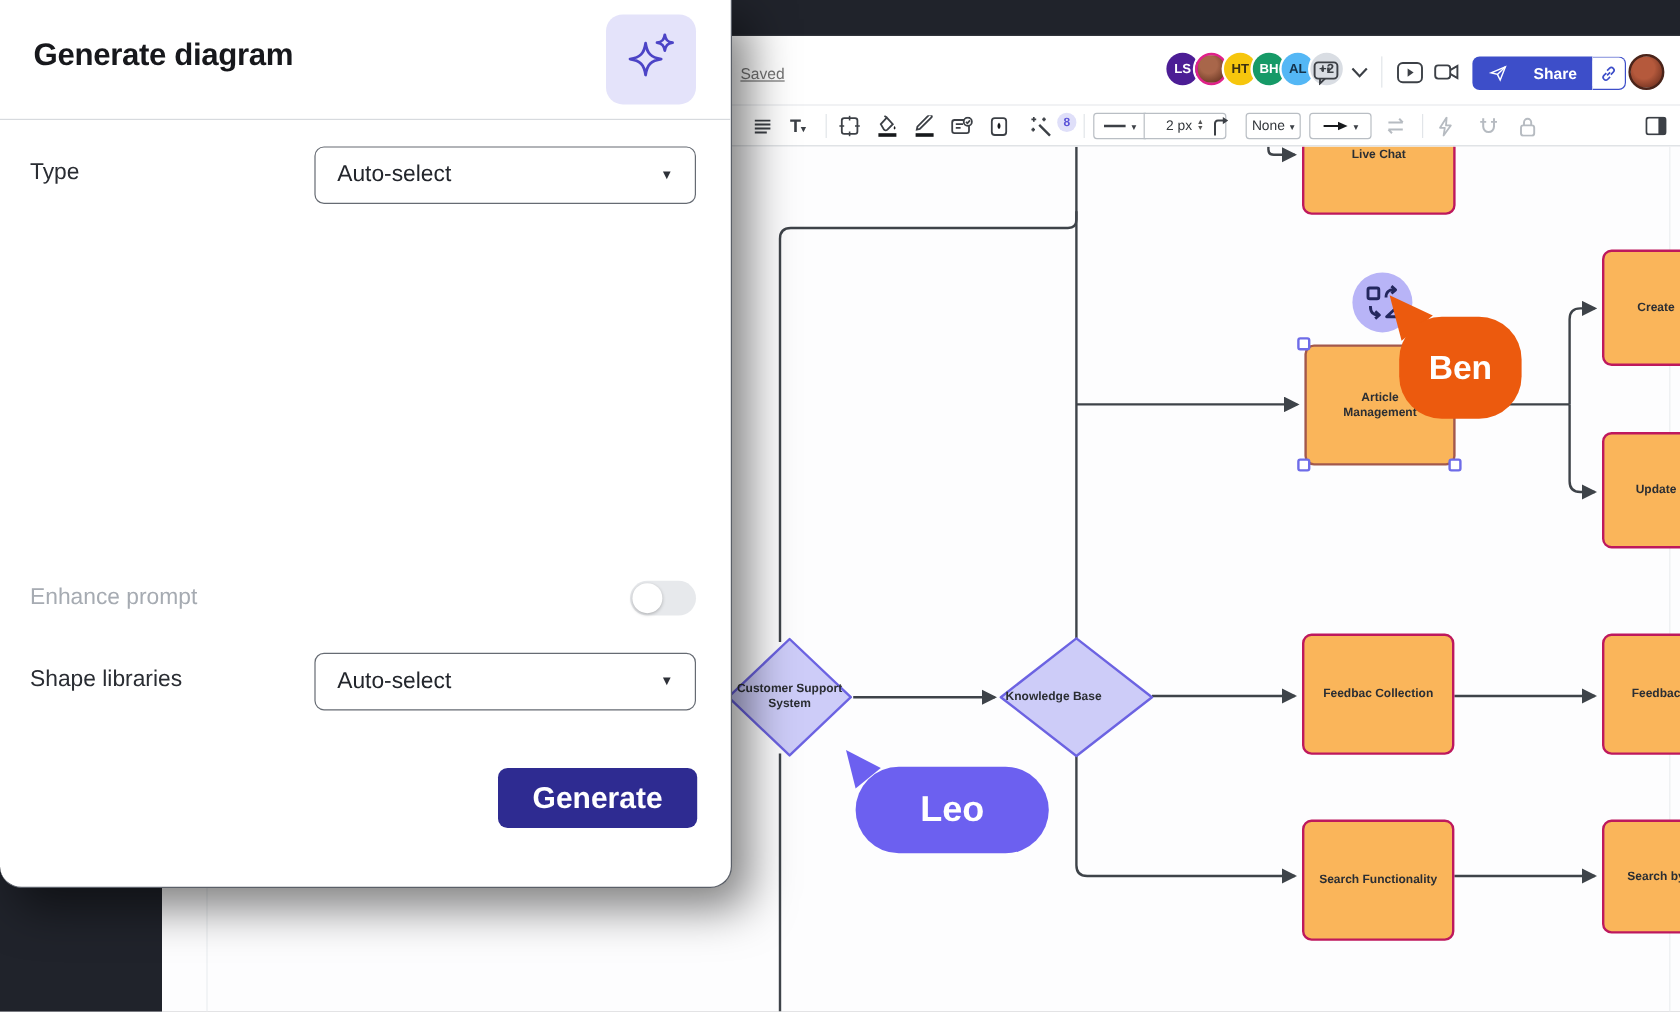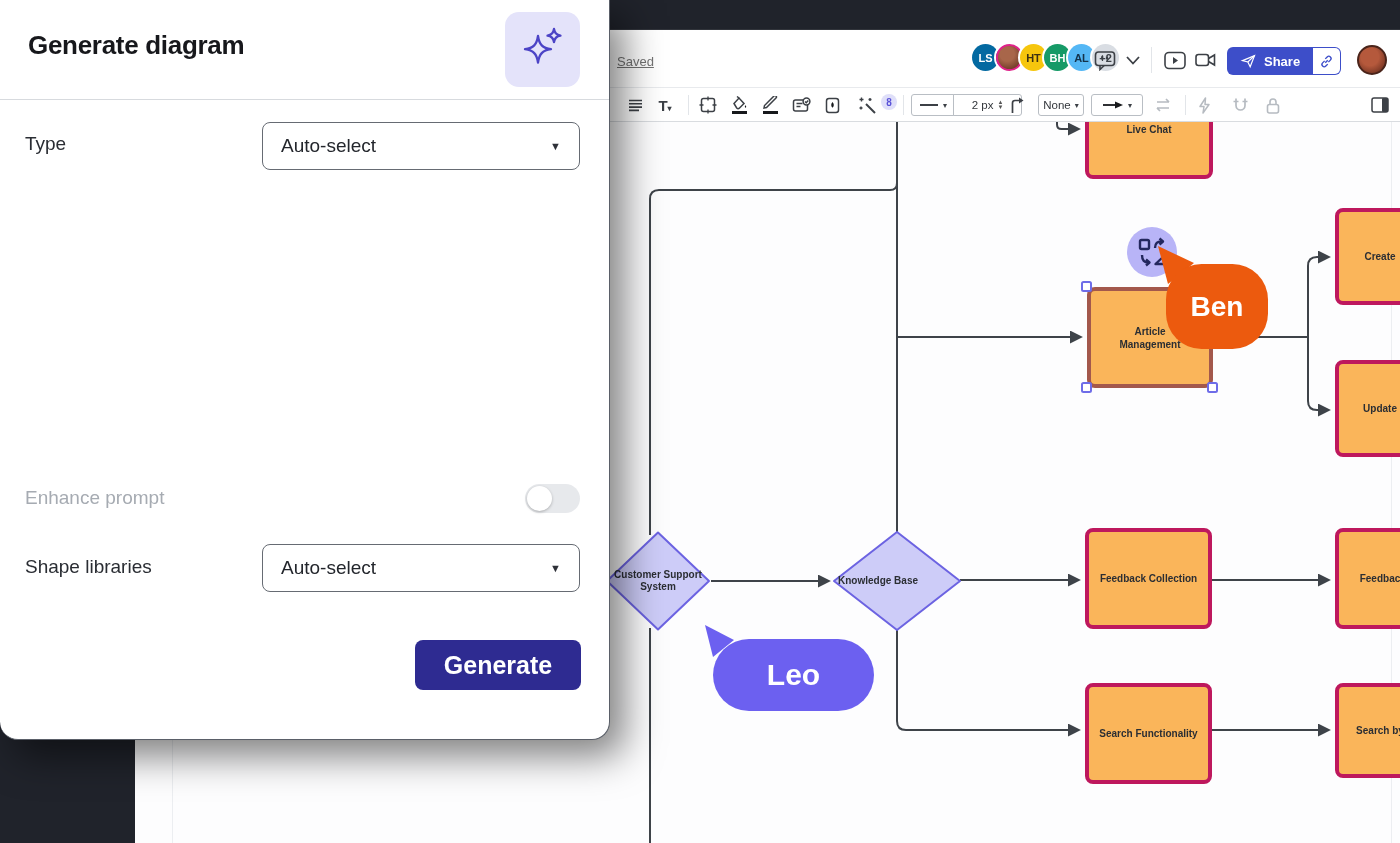--- a/index.html
+++ b/index.html
@@ -19,21 +19,21 @@
   
   .saved { position:absolute; left:482px; top:24px; font-size:13px; color:#737373; text-decoration:underline; }
   .avatar-stack { position:absolute; left:793px; top:14px; display:flex; }
   .av { width:27px; height:27px; border-radius:50%; display:flex; align-items:center; justify-content:center;
     font-size:11px; font-weight:bold; margin-left:-3px; box-shadow:0 0 0 2px #fff; }
   .av.photo { border:2px solid; background:radial-gradient(circle at 40% 35%, #a8664a 0 35%, #6e3a26 80%); }
   .tb-ic { position:absolute; top:20px; width:24px; height:20px; display:flex; align-items:center; justify-content:center; }
   .vdiv { position:absolute; top:17px; width:1px; height:26px; background:#E2E5E9; }
   .share-btn { position:absolute; left:1092px; top:17px; height:28px; display:flex; z-index:11; }
   .share-main { background:#3D4EC9; color:#fff; border-radius:6px 0 0 6px; display:flex; align-items:center;
-    padding:0 13px; font-size:13px; font-weight:bold; gap:7px; }
+    padding:0 13px; font-size:13px; font-weight:bold; gap:21px; }
   .share-link { width:28px; background:#fff; border:1.5px solid #3D4EC9; border-left:none;
     border-radius:0 6px 6px 0; display:flex; align-items:center; justify-content:center; }
   .profile-av { position:absolute; left:1222px; top:15px; width:30px; height:30px; border-radius:50%;
     background:radial-gradient(circle at 42% 38%, #b5593c 0 40%, #6f3120 85%); border:2px solid #4a241a; }
 
   
   .tbtn { position:absolute; top:4px; width:26px; height:26px; display:flex; flex-direction:column;
     align-items:center; justify-content:center; }
   .tsep { position:absolute; top:7px; width:1px; height:20px; background:#E2E5E9; }
   .tbox { position:absolute; top:6px; height:22px; border:1px solid #B9BEC4; background:#fff;
@@ -41,21 +41,21 @@
   .t-text { font-size:15px; font-weight:bold; color:#3C4046; }
   .underbar { width:15px; height:3.5px; background:#17191C; margin-top:1px; }
   .wand-badge { position:absolute; left:746px; top:6px; width:16px; height:16px; border-radius:50%;
     background:#DFDFF9; color:#5A52D8; font-size:10px; font-weight:bold; display:flex; align-items:center; justify-content:center;}
   .caret { font-size:8px; color:#3C4046; }
 
   
   .guide { position:absolute; top:0; bottom:0; width:1px; background:#ECEEF1; }
   svg.flow, svg.overlay { position:absolute; left:0; top:0; }
   svg.flow { z-index:2; } svg.overlay { z-index:29; pointer-events:none; }
-  .node { position:absolute; background:#FAB55A; border:4px solid #be185d; border-radius:8px; z-index:3;
+  .node { position:absolute; background:#FAB55A; border:2px solid #be185d; border-radius:8px; z-index:3;
     display:flex; align-items:center; justify-content:center; text-align:center;
     font-size:10px; font-weight:bold; color:#2B2E33; line-height:13px; }
   .node.selected { border-color:#A3584C; }
   .handle { position:absolute; width:11px; height:11px; background:#fff; border:2px solid #6E6CE8;
     border-radius:2.5px; z-index:6; }
   .diamond-label { position:absolute; z-index:3; display:flex; align-items:center; justify-content:center;
     text-align:center; font-size:10px; font-weight:bold; color:#2B2E33; line-height:12px; pointer-events:none; }
   .badge { position:absolute; border-radius:50%; z-index:28; display:flex; align-items:center; justify-content:center; }
   .cursor-bubble { position:absolute; z-index:30; display:flex; align-items:center; justify-content:center;
     color:#fff; font-weight:bold; }
@@ -84,21 +84,21 @@
     border-radius:8px; display:flex; align-items:center; justify-content:center; font-size:25px; font-weight:bold; }
 </style>
 </head>
 <body>
 
 <div class="app-window"></div>
 
 <div class="topbar">
   <span class="saved">Saved</span>
   <div class="avatar-stack" id="avatar-stack">
-      <div class="av" style="background: #0369a1; color: rgb(255, 255, 255); margin-left: 44px;">LS</div>
+      <div class="av" style="background: #4c1d95; color: rgb(255, 255, 255); margin-left: 44px;">LS</div>
       <div class="av photo" style="border-color: rgb(224, 33, 138);"></div>
       <div class="av" style="background: rgb(246, 198, 13); color: rgb(59, 48, 18);">HT</div>
       <div class="av" style="background: rgb(22, 154, 103); color: rgb(255, 255, 255);">BH</div>
       <div class="av" style="background: rgb(84, 183, 245); color: rgb(20, 50, 74);">AL</div>
       <div class="av" style="background: rgb(217, 221, 227); color: rgb(59, 64, 70);">+2</div>
     </div>
 
   <div class="tb-ic" style="left:958px">
     <svg width="22" height="21" viewBox="0 0 22 21" fill="none" stroke="#3C4046" stroke-width="1.6">
       <rect x="1.5" y="2" width="19" height="13.5" rx="3"></rect>
@@ -289,21 +289,21 @@
     <div class="handle" style="left: 1072px; top: 159px;"></div>
     <div class="handle" style="left: 946px; top: 260px;"></div>
     <div class="handle" style="left: 1072px; top: 260px;"></div>
     <div class="node" style="left: 1200px; top: 86px; width: 130px; height: 97px;">
       <span style="transform: translateX(-20px);">Create</span>
     </div>
     <div class="node" style="left: 1200px; top: 238px; width: 130px; height: 97px;">
       <span style="transform: translateX(-20px);">Update</span>
     </div>
     <div class="node" style="left: 950px; top: 406px; width: 127px; height: 101px;">
-      <span>Feedback Collection</span>
+      <span>Feedbac Collection</span>
     </div>
     <div class="node" style="left: 1200px; top: 406px; width: 130px; height: 101px;">
       <span style="transform: translateX(-20px);">Feedbac</span>
     </div>
     <div class="node" style="left: 950px; top: 561px; width: 127px; height: 101px;">
       <span>Search Functionality</span>
     </div>
     <div class="node" style="left: 1200px; top: 561px; width: 130px; height: 95px;">
       <span style="transform: translateX(-20px);">Search by</span>
     </div>

